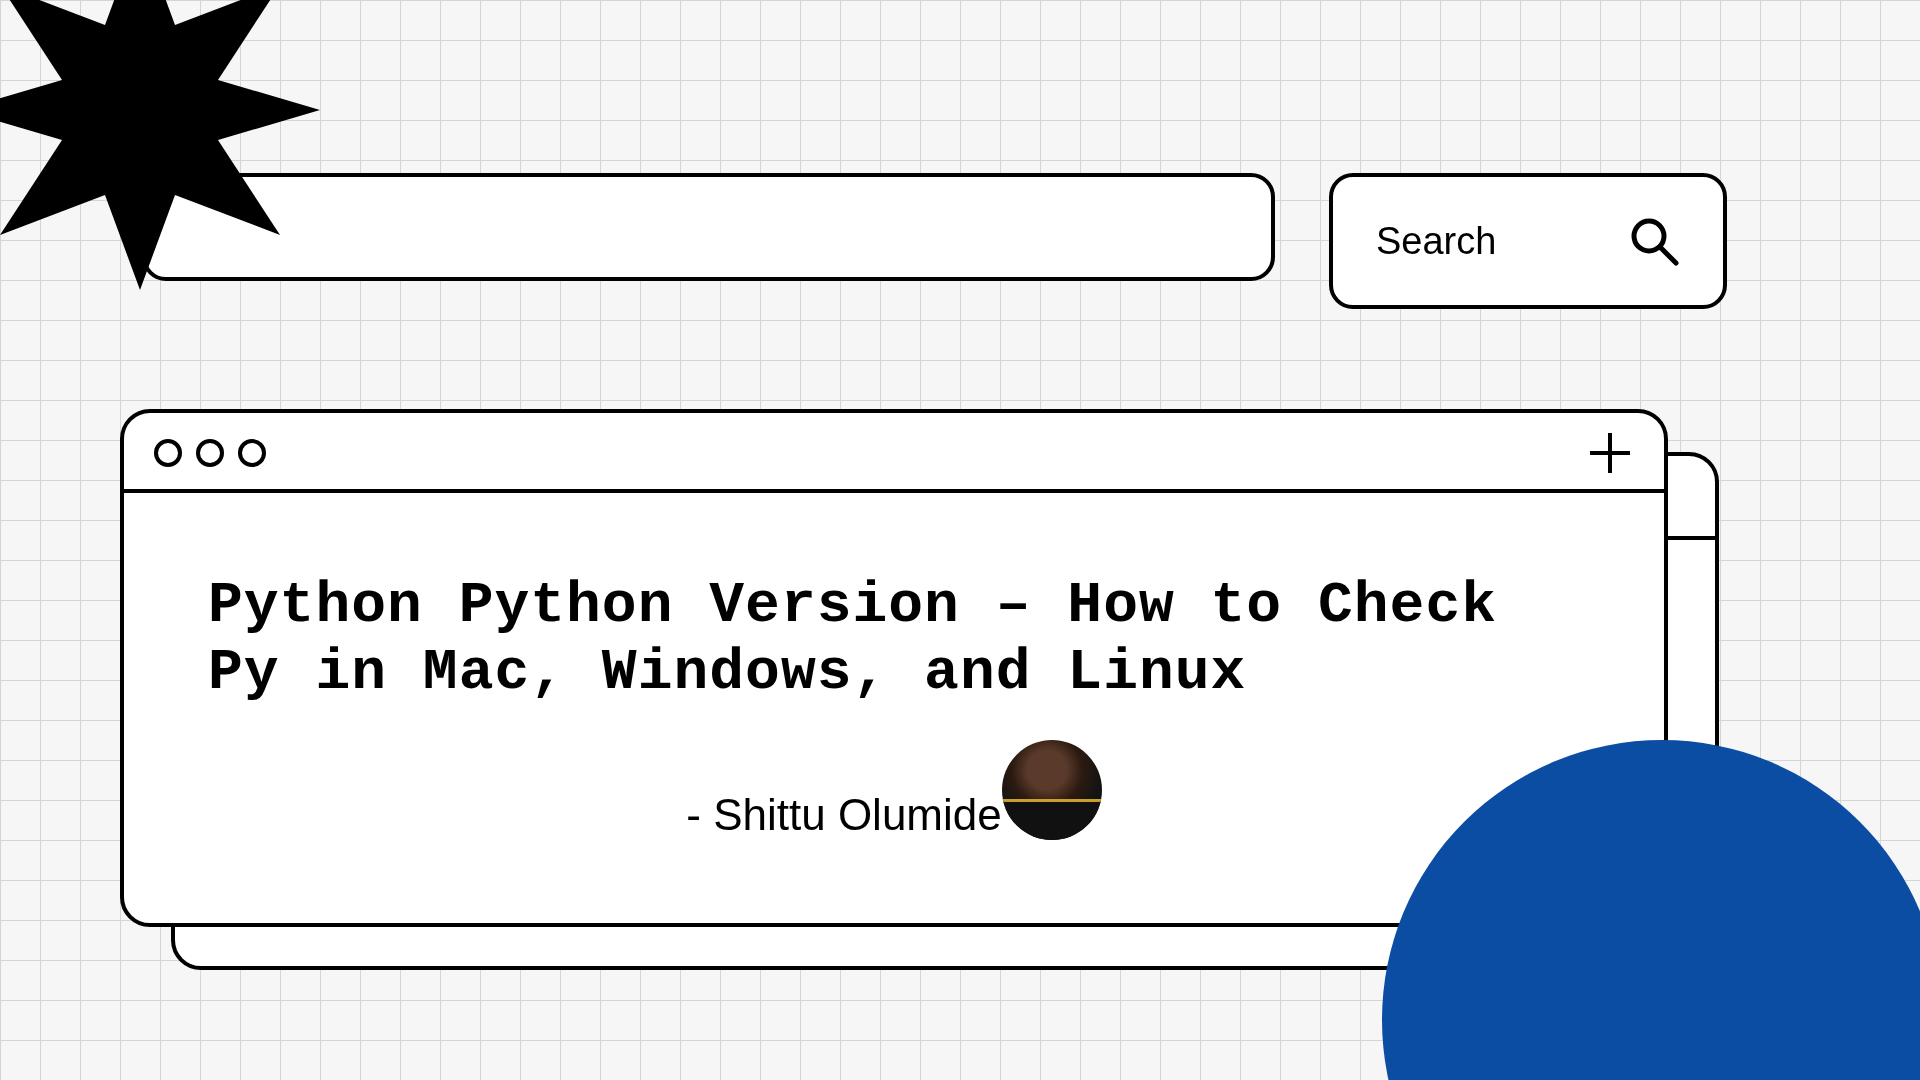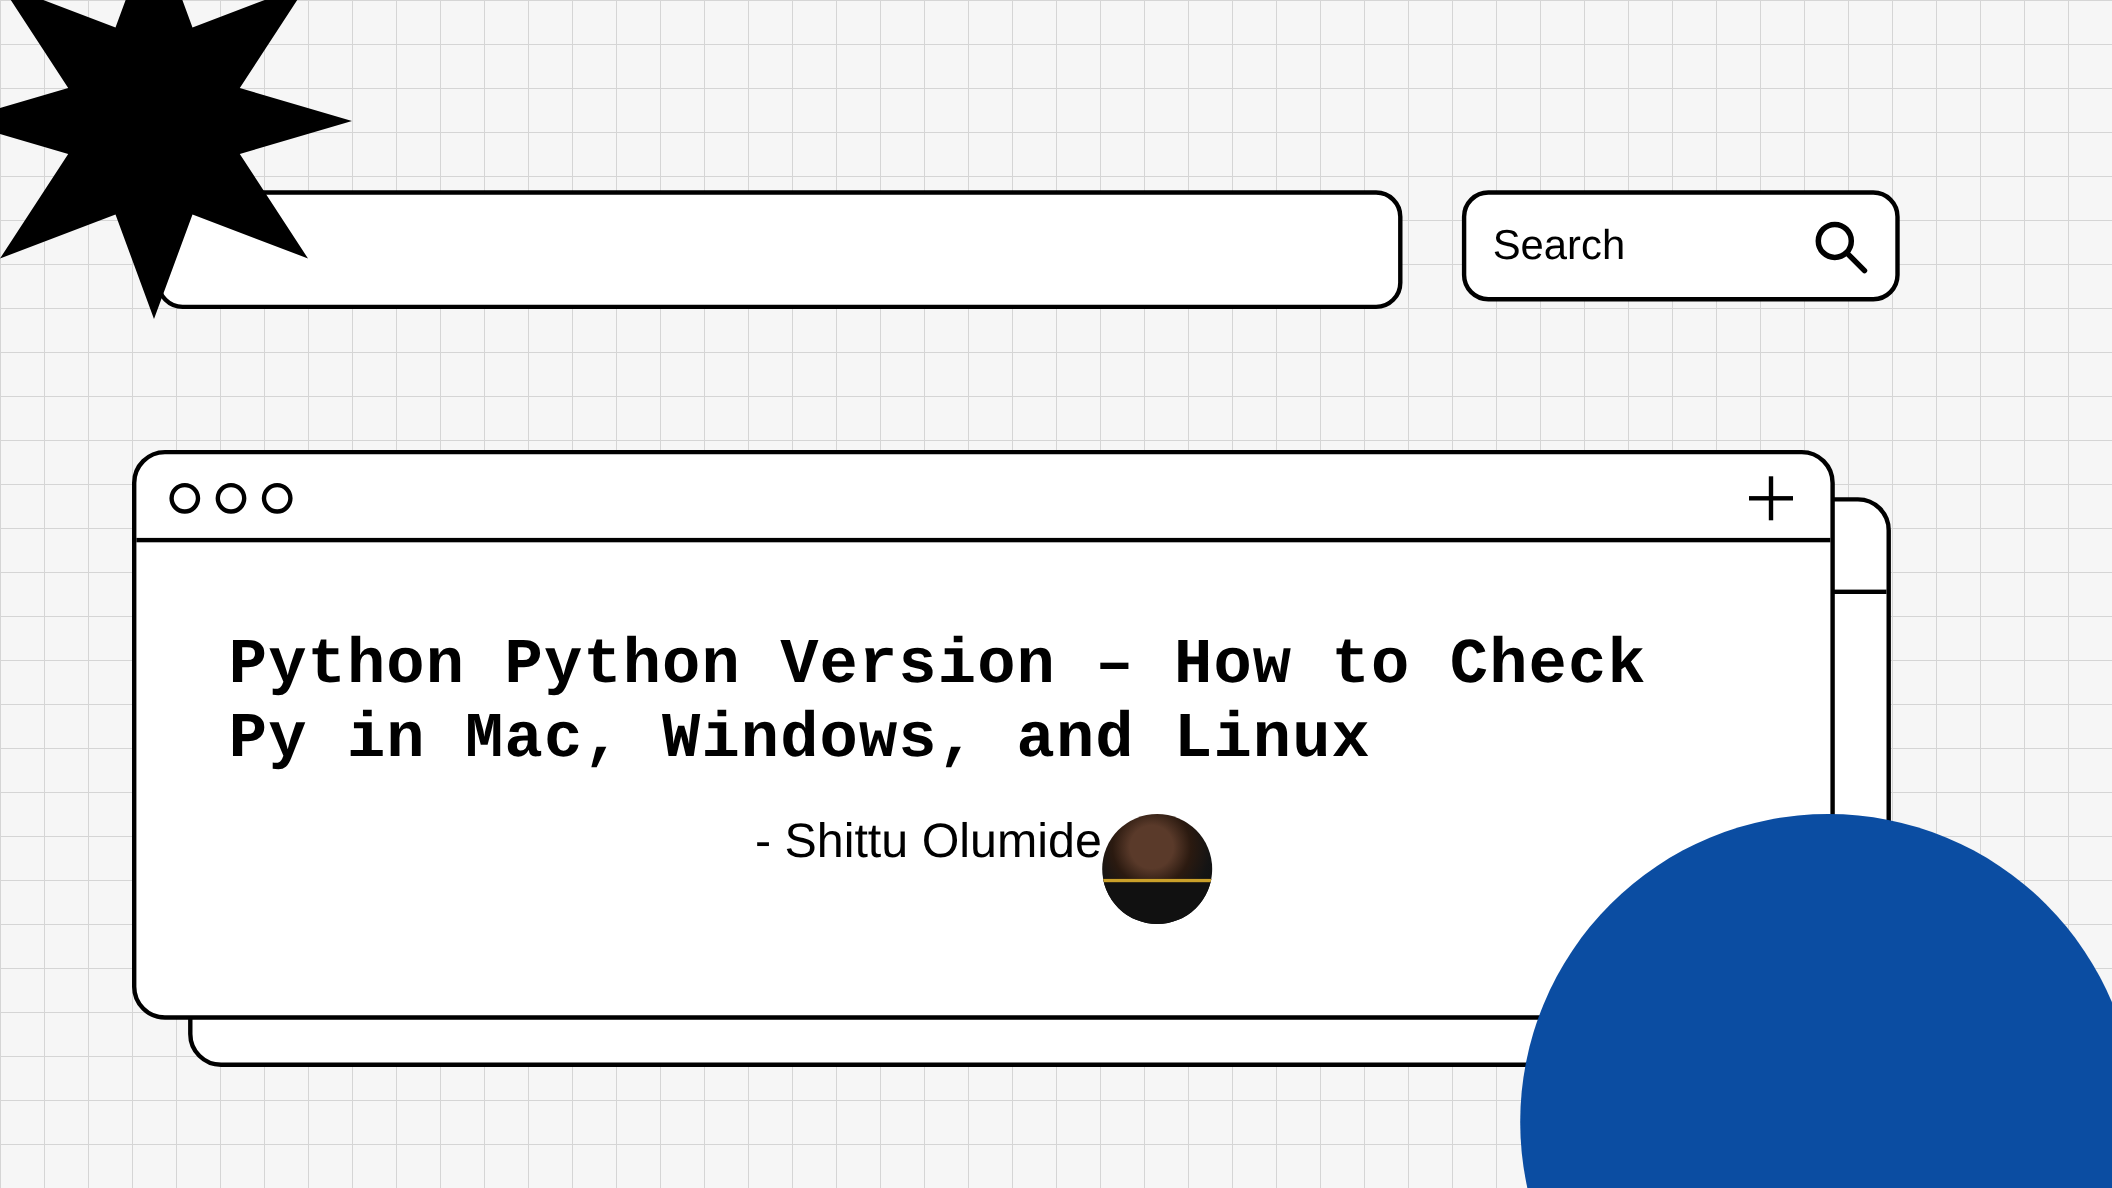--- a/index.html
+++ b/index.html
@@ -42,28 +42,28 @@
     border-radius: 24px;
     z-index: 4;
   }
 
   
   .search-box {
     position: absolute;
     left: 1329px;
     top: 173px;
     width: 398px;
-    height: 101px;
+    height: 136px;
     background: #fff;
     border: 4px solid #000;
     border-radius: 24px;
     display: flex;
     align-items: center;
     justify-content: space-between;
-    padding: 0 24px;
+    padding: 0 43px;
     z-index: 4;
   }
   .search-label {
     font-size: 38px;
     color: #000;
     font-family: Arial, sans-serif;
   }
   .search-icon-wrap { width: 52px; height: 52px; }
 
   
@@ -139,21 +139,21 @@
     font-family: "Courier New", Courier, monospace;
     font-weight: 700;
     font-size: 58px;
     line-height: 1.15;
     color: #000;
     letter-spacing: 1px;
   }
   .byline-row {
     margin-top: 34px;
     display: flex;
-    align-items: flex-start;
+    align-items: flex-end;
     justify-content: center;
   }
   .byline {
     font-family: Arial, sans-serif;
     font-size: 44px;
     color: #000;
   }
   .avatar {
     width: 100px; height: 100px;
     border-radius: 50%;

